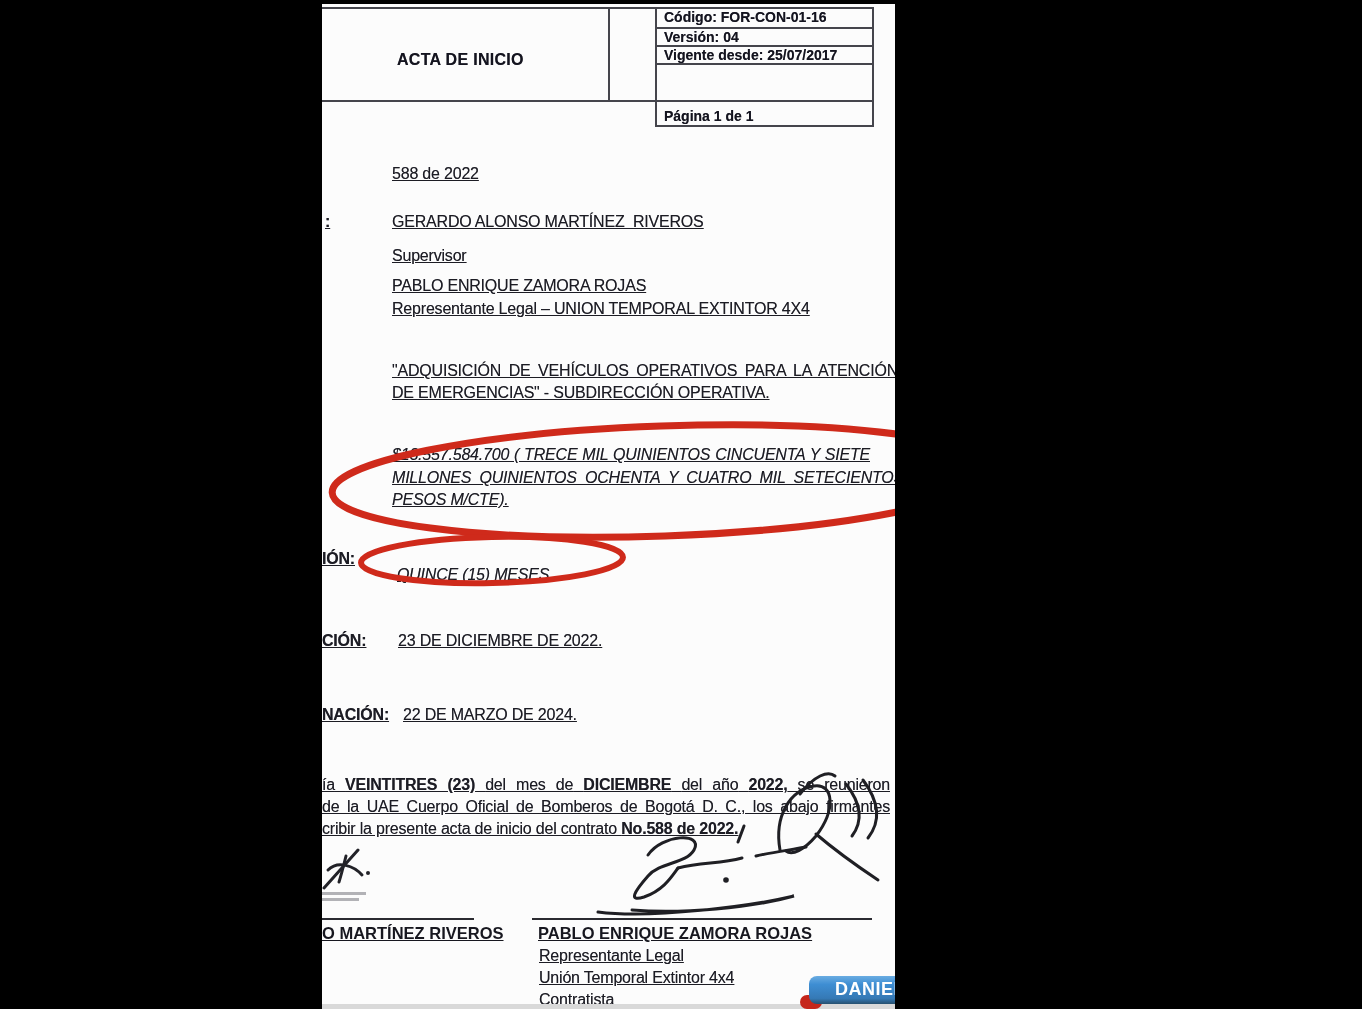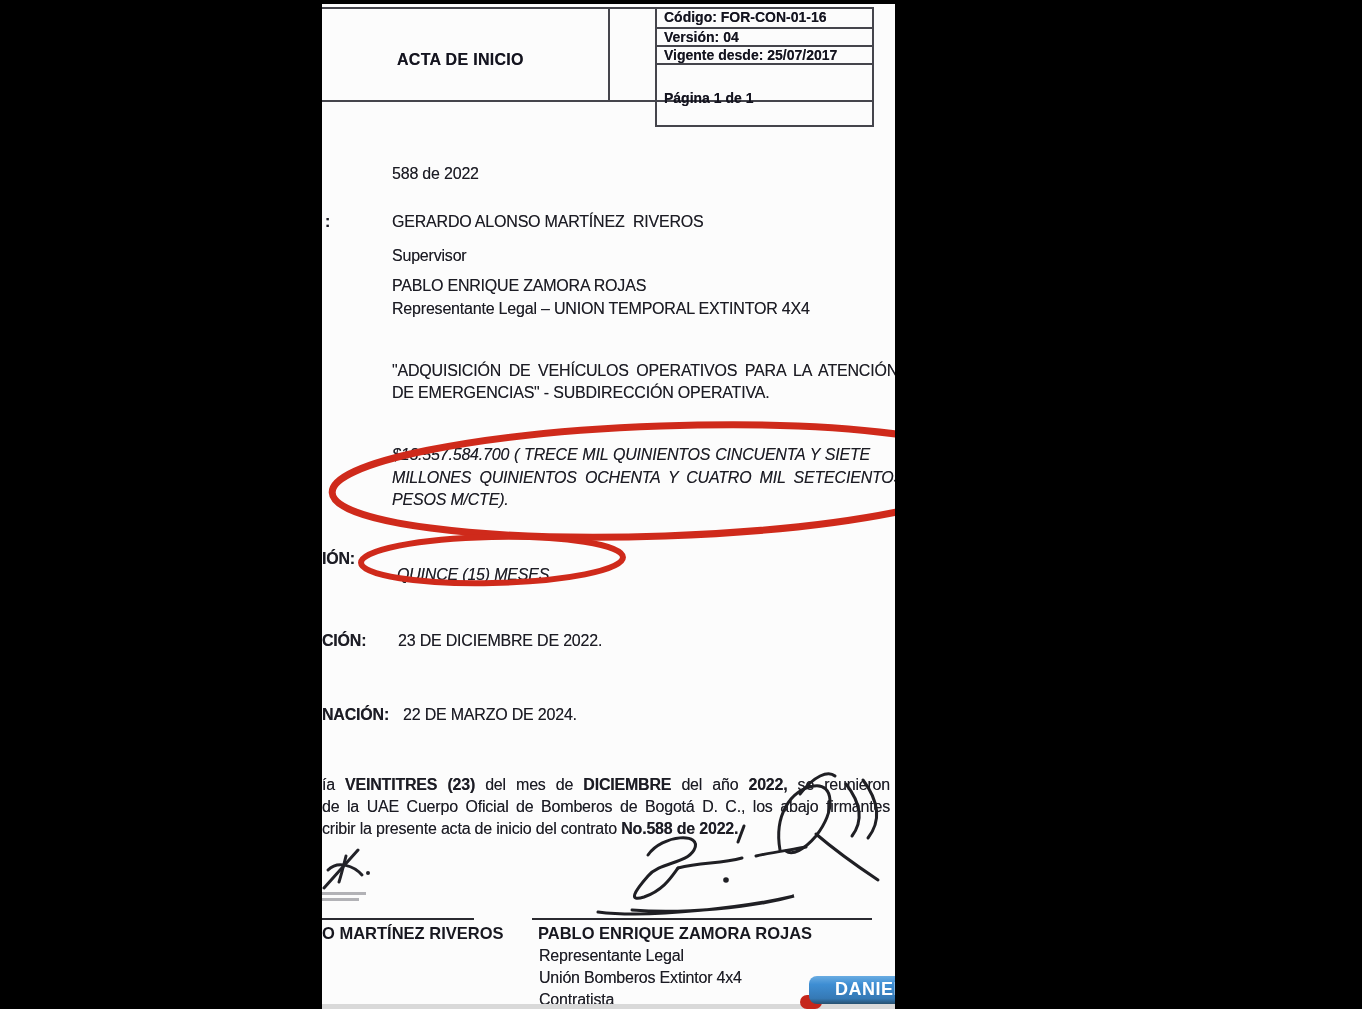--- a/index.html
+++ b/index.html
@@ -1,38 +1,38 @@
 <!DOCTYPE html>
 <html><head>
 <meta charset="utf-8">
 <style>
   * { margin:0; padding:0; box-sizing:border-box; }
   body { background:#000; }
   .stage { position:relative; width:1362px; height:1009px; background:#000; overflow:hidden;
            font-family:"Liberation Sans","DejaVu Sans",sans-serif; }
   .doc { position:absolute; left:322px; top:4px; width:573px; height:1005px;
          background:#fcfcfc; overflow:hidden; color:#1c1c24; }
-  .abs { position:absolute; white-space:pre; }
+  .abs { position:absolute; white-space:pre;text-decoration:underline; }
   .b { font-weight:bold; }
   .it { font-style:italic; }
   .line16 { font-size:16px; letter-spacing:-0.2px; text-shadow:0 0 0.5px rgba(25,25,35,.55); }
   .just { text-align:justify; text-align-last:justify; white-space:normal; }
   
   .hdr-box { position:absolute; left:-12px; top:3px; width:564px; height:95px; border:2px solid #45454c; }
   .hdr-vline { position:absolute; left:286px; top:3px; width:0; height:95px; border-left:2px solid #45454c; }
   .hdr-title { position:absolute; left:75px; top:47px; width:180px; text-align:left;
                font-weight:bold; font-size:16px; letter-spacing:.3px; color:#14141f;
                text-shadow:0 0 0.6px rgba(20,20,31,.6); }
   .meta { position:absolute; left:333px; top:3px; width:219px; height:120px;
           border:2px solid #45454c; display:flex; flex-direction:column; }
   .meta-row { font-weight:bold; font-size:14px; color:#14141f; padding-left:7px;
               text-shadow:0 0 0.5px rgba(20,20,31,.6); }
   .meta-row + .meta-row { border-top:2px solid #45454c; }
   .mr1,.mr2,.mr3 { height:18px; line-height:17px; }
-  .mr4 { flex:1; display:flex; align-items:flex-end; padding-bottom:19px; }
+  .mr4 { flex:1; display:flex; align-items:flex-end; padding-bottom:1px; }
   
   .sigline { position:absolute; height:0; border-top:2.5px solid #2b2b31; }
   .smudge { position:absolute; background:#8a8a90; opacity:.65; }
   .bottom-strip { position:absolute; left:0; top:1000px; width:573px; height:5px; background:#d9d9d9; }
   .red-sliver { position:absolute; left:478px; top:991px; width:22px; height:14px;
                 border-radius:7px; background:#c5261b; }
   .badge { position:absolute; left:487px; top:972px; width:86px; height:28px;
            border-radius:8px 0 0 8px;
            background:linear-gradient(#6aace2, #3e8ed3 30%, #3579b5 80%, #27506f);
            color:#fff; font-weight:bold; font-size:18px; line-height:27px;
@@ -93,21 +93,21 @@
       <span class="b">No.588 de 2022.</span>
     </div>
 
     <div class="smudge" style="left:0; top:888px; width:44px; height:3px;"></div>
     <div class="smudge" style="left:0; top:894px; width:37px; height:3px;"></div>
     <div class="sigline" style="left:0; top:914px; width:152px;"></div>
     <div class="sigline" style="left:210px; top:914px; width:340px;"></div>
     <div class="abs b" style="left:0px; top:920px; font-size:16.5px; color:#17171f;">O MARTÍNEZ RIVEROS</div>
     <div class="abs b" style="left:216px; top:920px; font-size:16.5px; color:#17171f;">PABLO ENRIQUE ZAMORA ROJAS</div>
     <div class="abs line16" style="left:217px; top:943px;">Representante Legal</div>
-    <div class="abs line16" style="left:217px; top:965px;">Unión Bomberos Extintor 4x4</div>
+    <div class="abs line16" style="left:217px; top:965px;">Unión Temporal Extintor 4x4</div>
     <div class="abs line16" style="left:217px; top:987px;">Contratista</div>
 
     <div class="bottom-strip"></div>
     <div class="red-sliver"></div>
     <div class="badge">DANIEL</div>
 
     <svg class="overlay" width="573" height="1005" viewBox="0 0 573 1005">
       <ellipse cx="341" cy="477" rx="331" ry="55" fill="none" stroke="#cf2a1b" stroke-width="7" stroke-linecap="round" transform="rotate(-2 341 477)"></ellipse>
       <ellipse cx="170" cy="556" rx="131" ry="23" fill="none" stroke="#cf2a1b" stroke-width="6" stroke-linecap="round" transform="rotate(-1.2 170 556)"></ellipse>
       <g stroke="#222228" stroke-width="3" fill="none" stroke-linecap="round">

